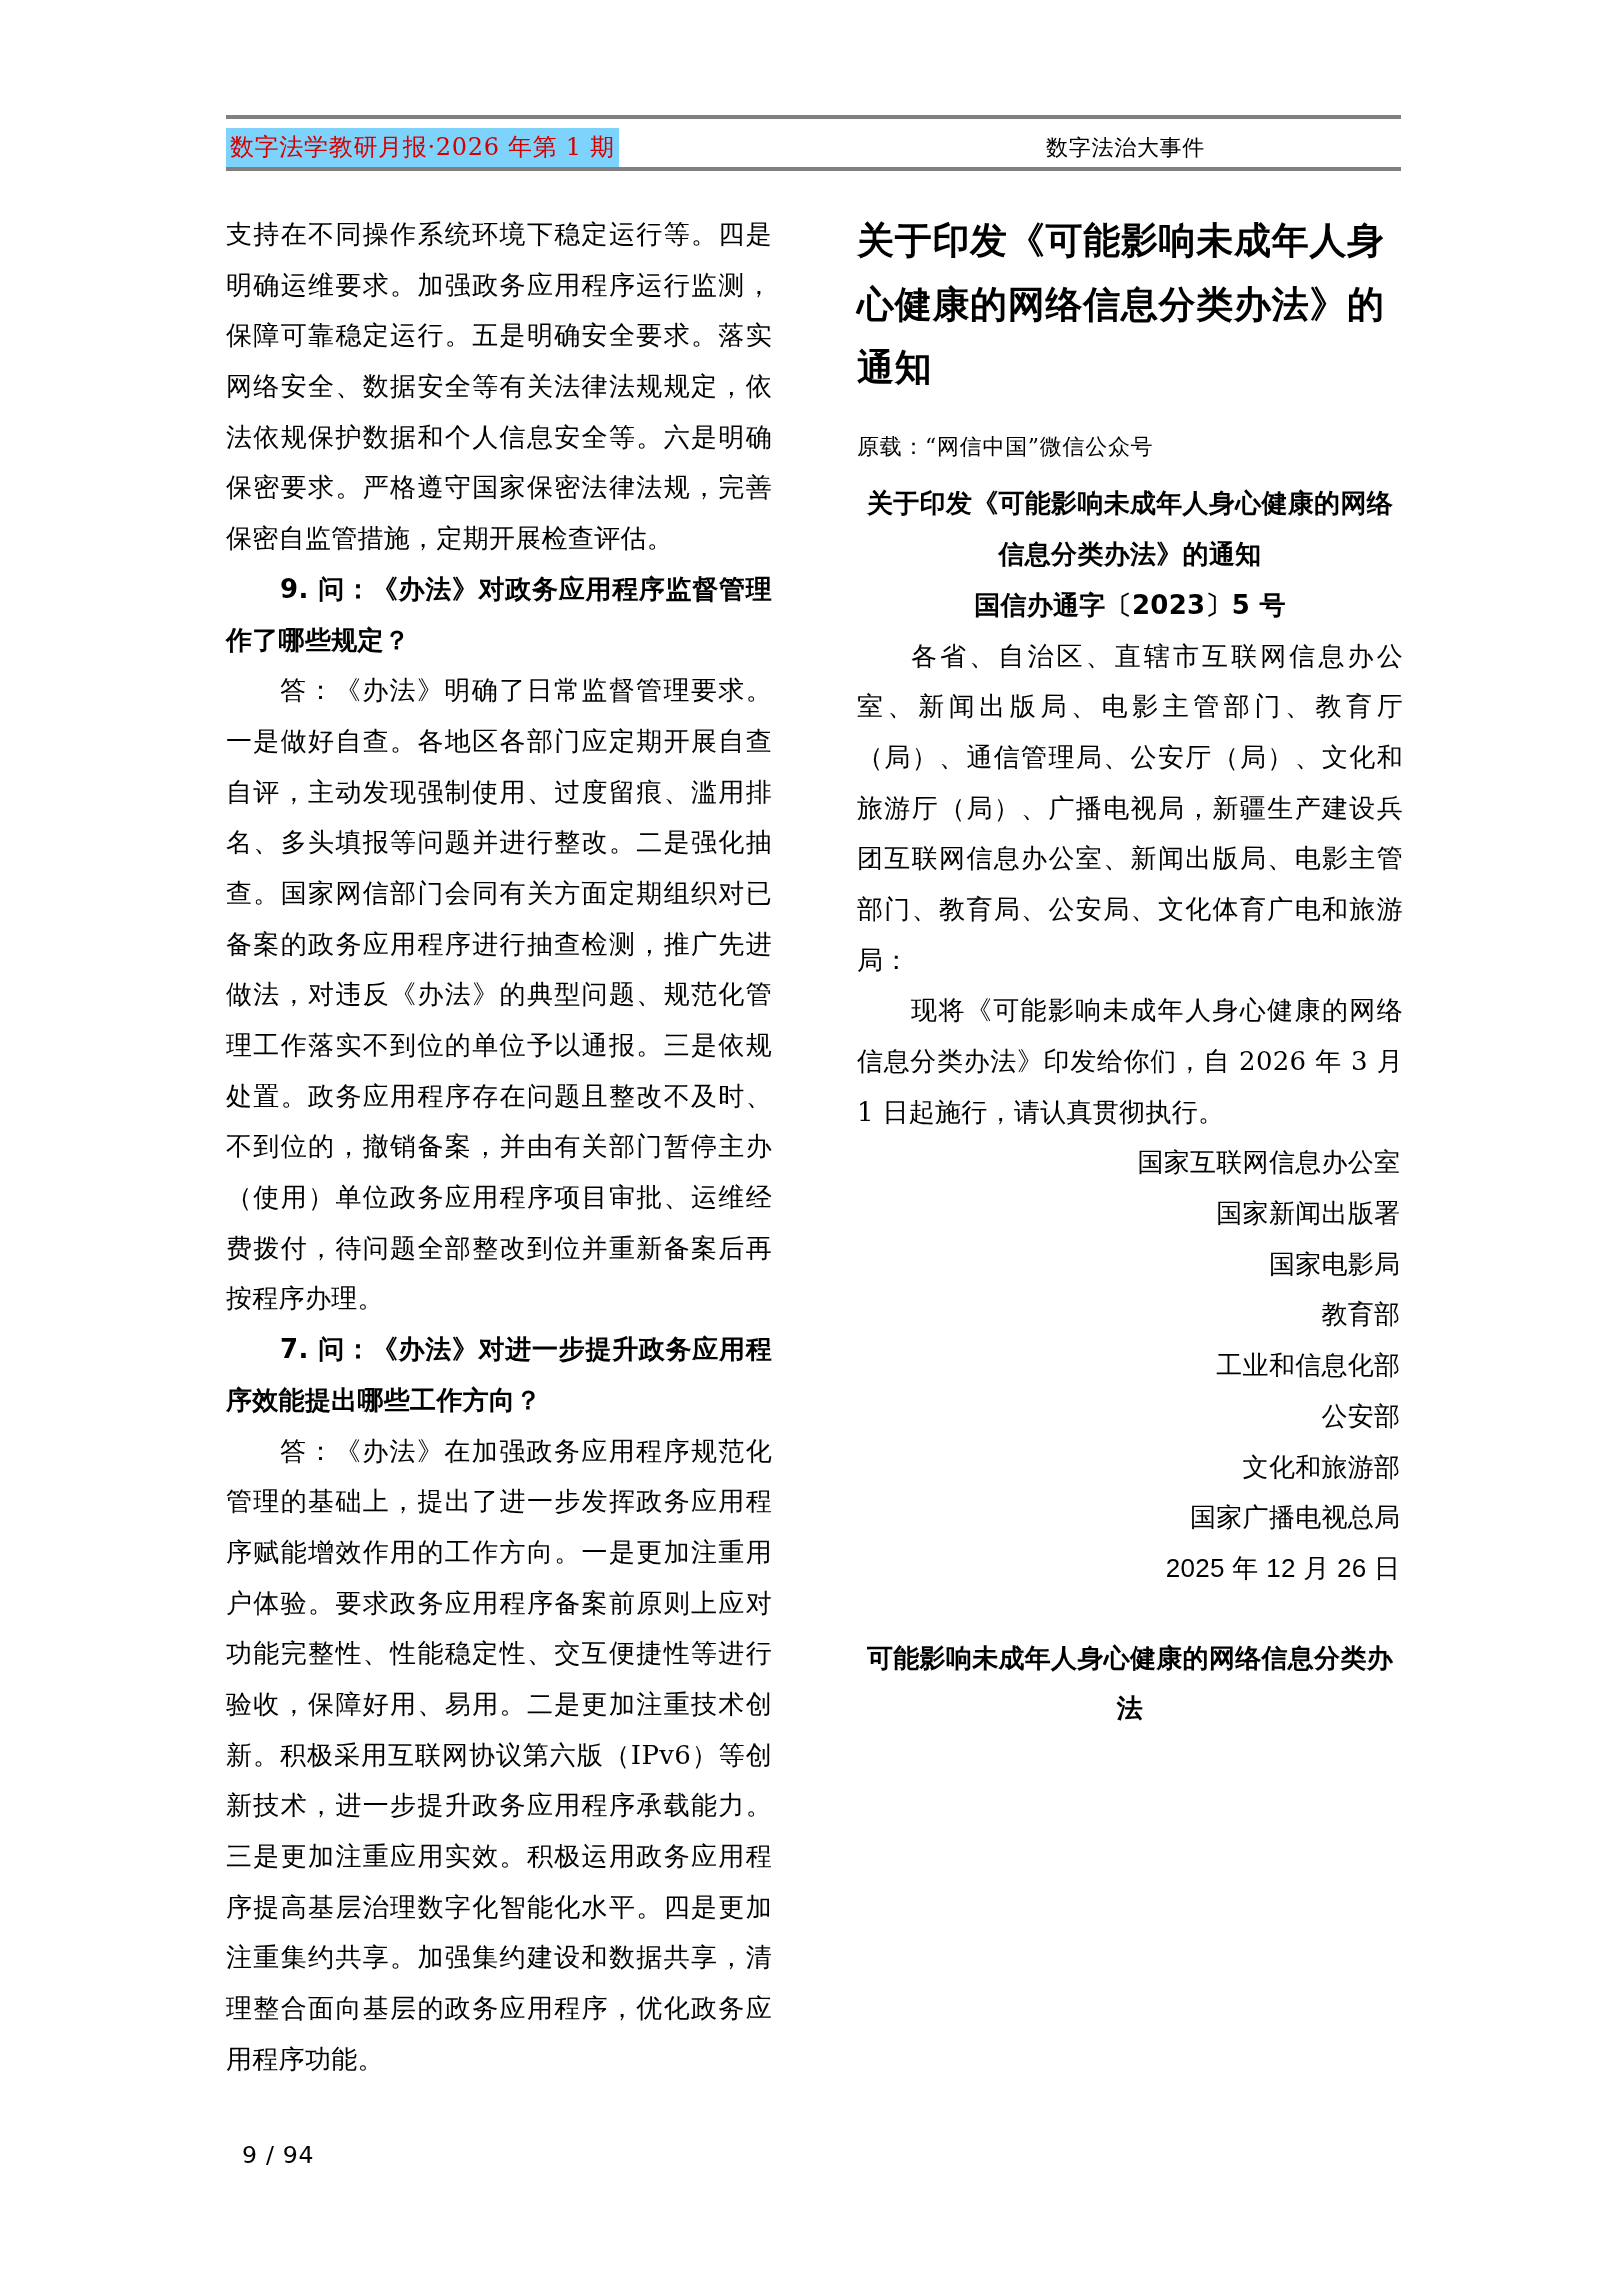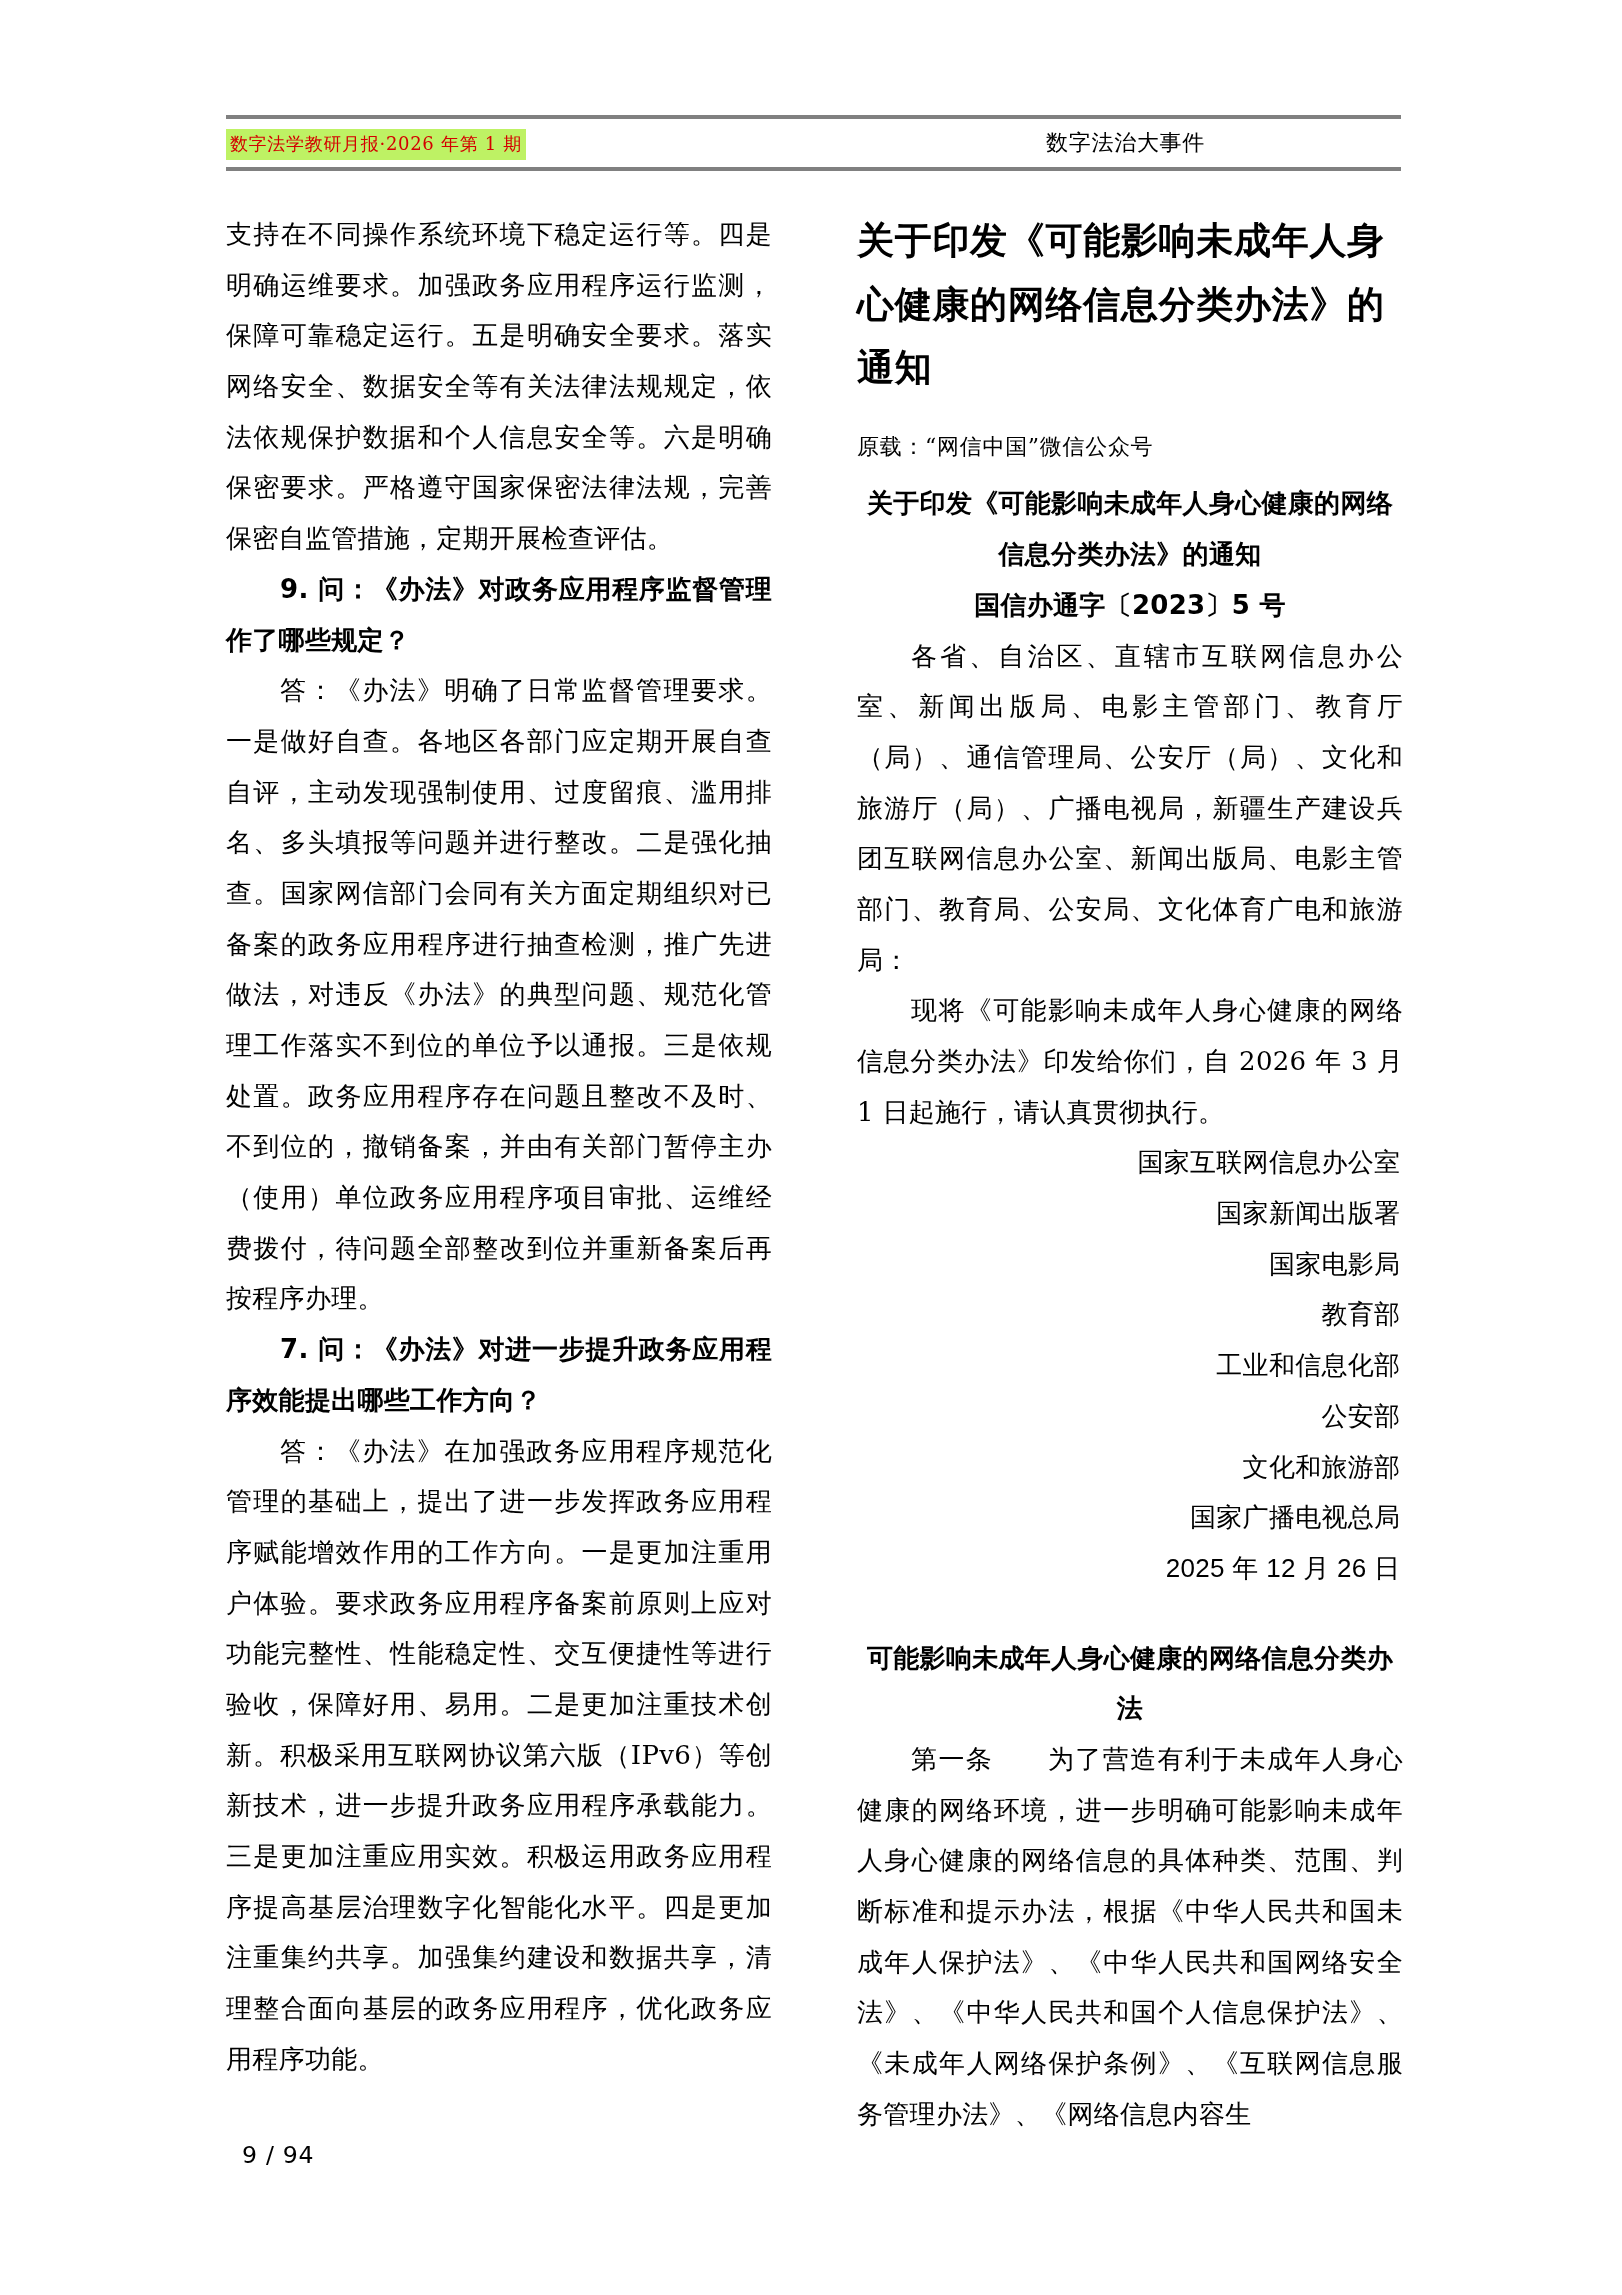--- a/index.html
+++ b/index.html
@@ -41,23 +41,23 @@
   .header-row {
     display: flex;
     align-items: baseline;
     justify-content: space-between;
     padding: 9.2px 0 6.5px 0;
     height: 47px;
     box-sizing: border-box;
   }
   .header-left {
     font-family: "DejaVu Serif", serif;
-    font-size: 18px;
+    font-size: 24px;
     color: #d40000;
-    background: #bef264;
+    background: #7dd3fc;
     padding: 2.6px 3.9px 3.9px 3.9px;
     letter-spacing: 0.7px;
     white-space: nowrap;
   }
   .header-right {
     font-family: "DejaVu Serif", serif;
     font-size: 22px;
     color: #000000;
     letter-spacing: 0.7px;
     white-space: nowrap;
@@ -229,21 +229,20 @@
         <p class="sig-line">教育部</p>
         <p class="sig-line">工业和信息化部</p>
         <p class="sig-line">公安部</p>
         <p class="sig-line">文化和旅游部</p>
         <p class="sig-line">国家广播电视总局</p>
         <p class="sig-line">2025 年 12 月 26 日</p>
       </div>
 
       <p class="section-head">可能影响未成年人身心健康的网络信息分类办法</p>
 
-      <p class="art-body">第一条　　为了营造有利于未成年人身心健康的网络环境，进一步明确可能影响未成年人身心健康的网络信息的具体种类、范围、判断标准和提示办法，根据《中华人民共和国未成年人保护法》、《中华人民共和国网络安全法》、《中华人民共和国个人信息保护法》、《未成年人网络保护条例》、《互联网信息服务管理办法》、《网络信息内容生</p>
 
     </div>
   </div>
 
   <div class="footer">9 / 94</div>
 
 </div>
 
 
 </body></html>

